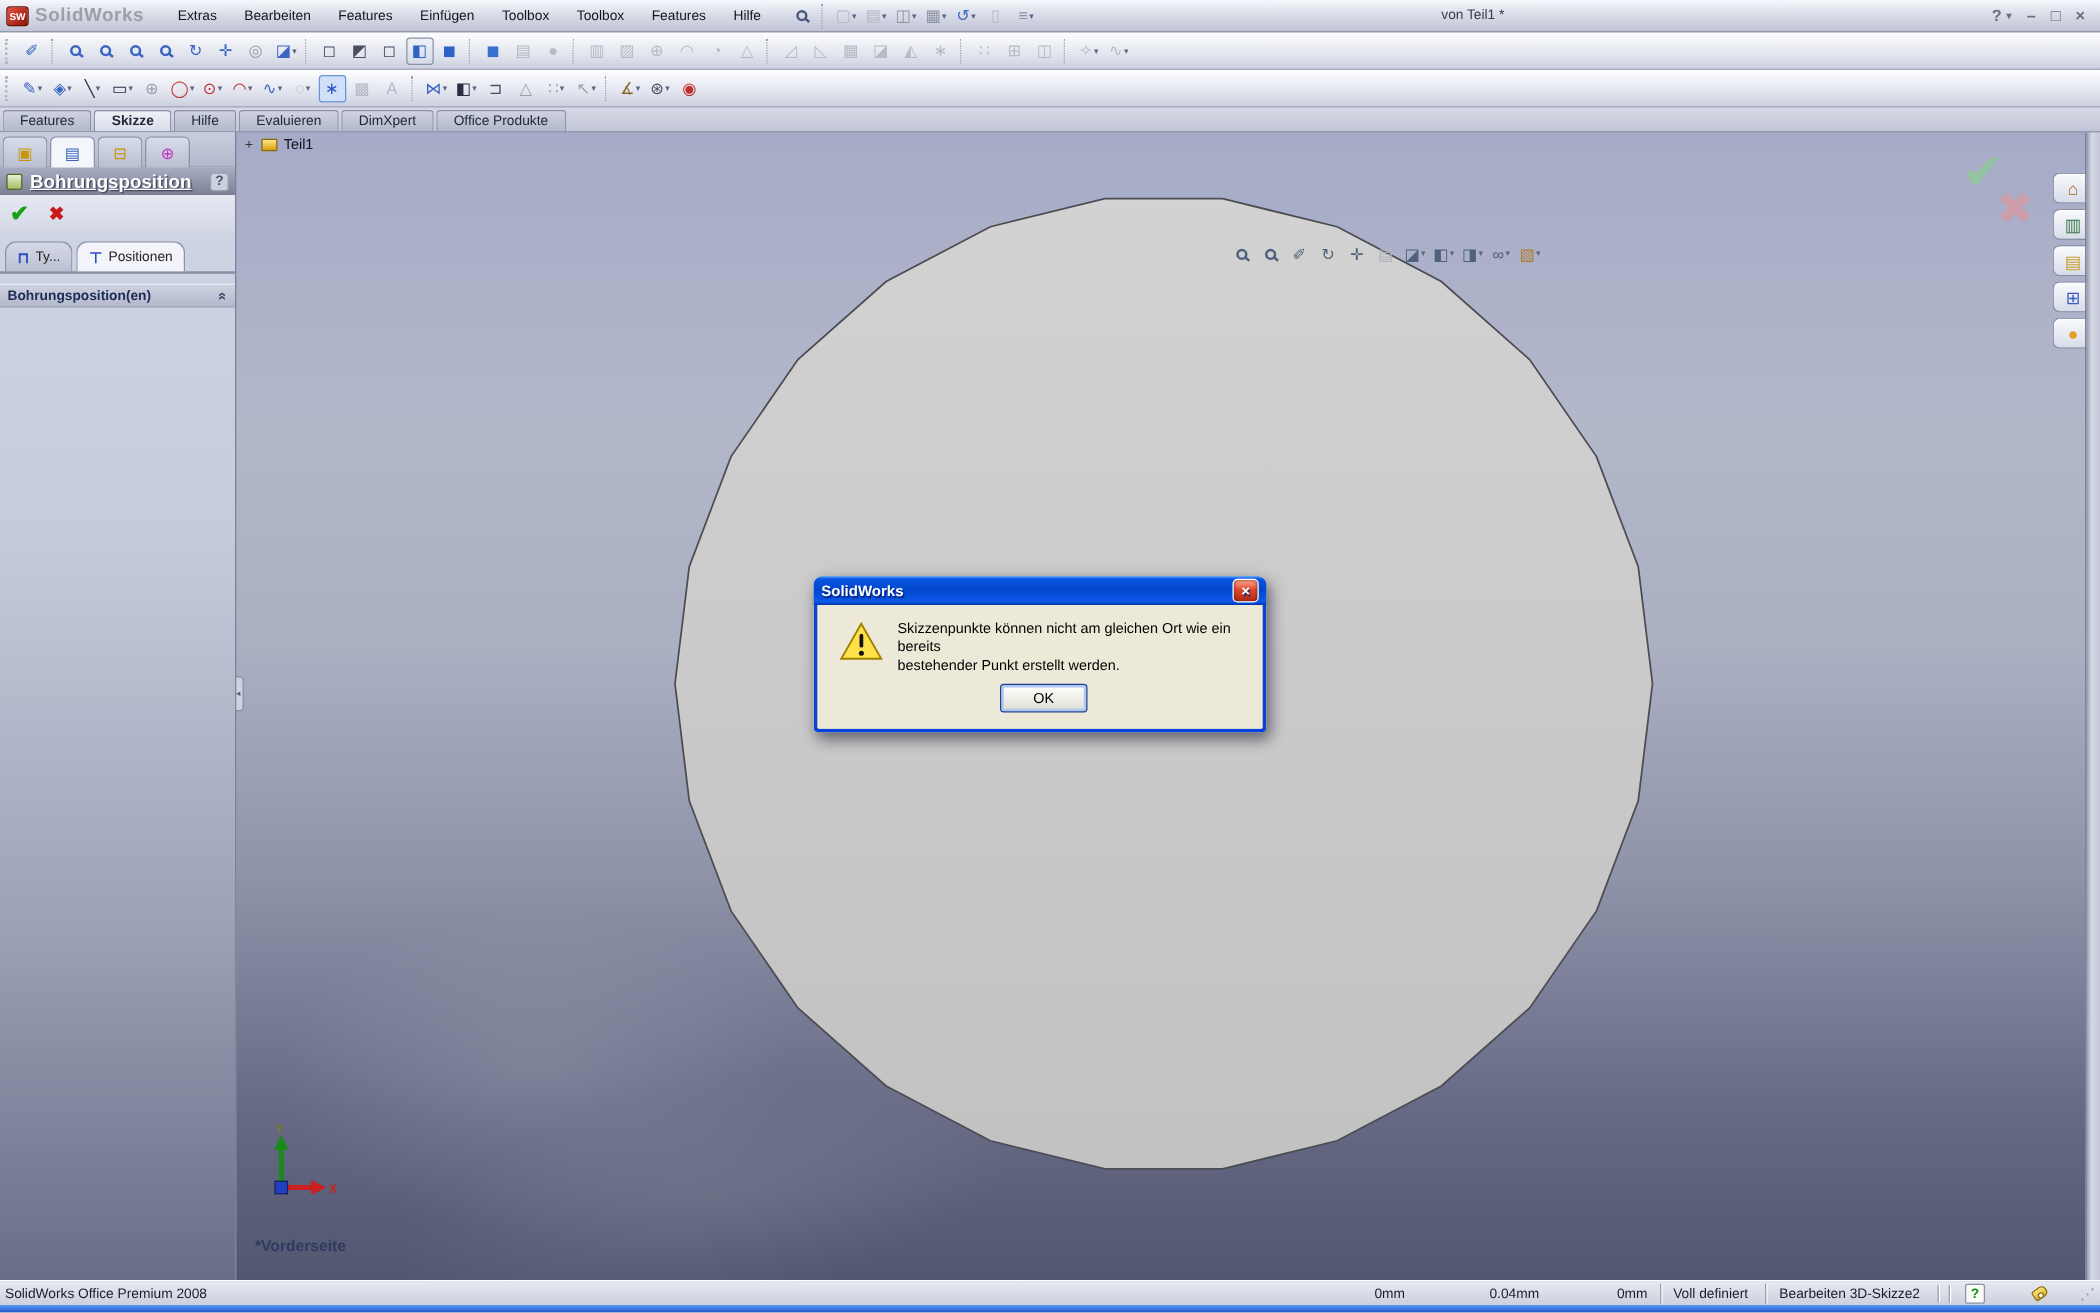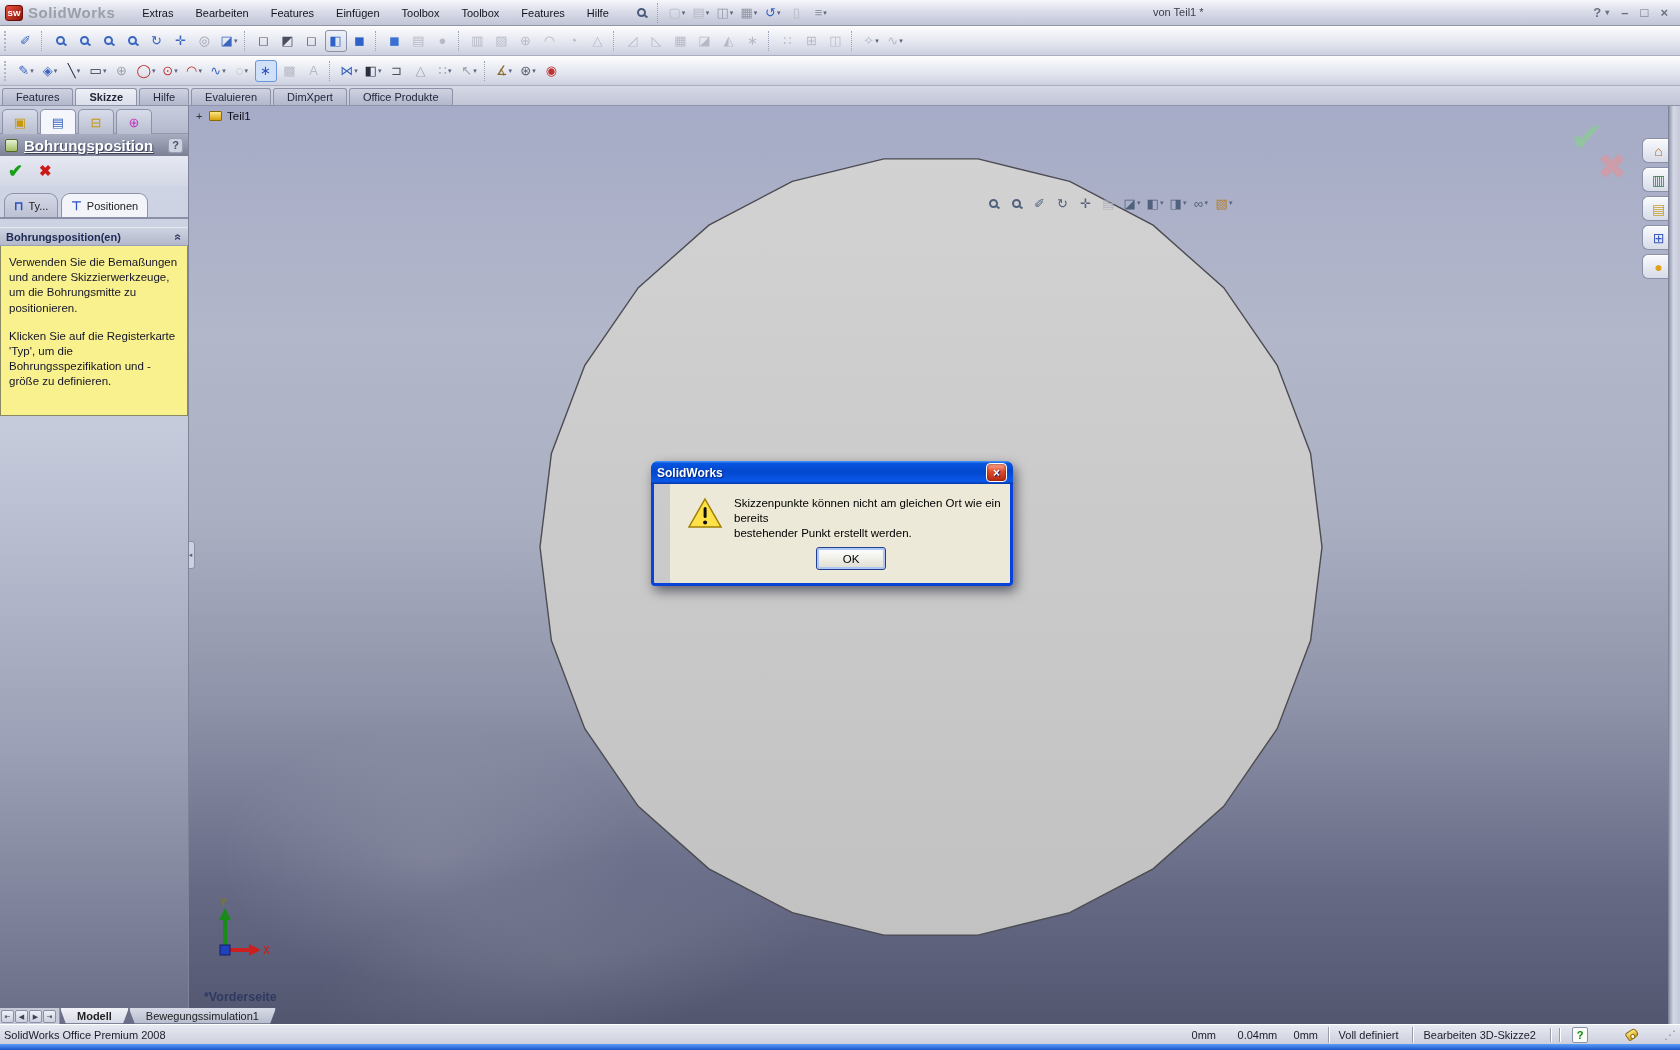--- a/index.html
+++ b/index.html
@@ -114,21 +114,21 @@
 
   
   .dialog { position:absolute; left:651px; top:461px; width:362px; border:3px solid #0842d8; border-top:none;
     border-radius:8px 8px 4px 4px; box-shadow:3px 5px 12px rgba(5,5,30,.55); }
   .dlg-title { height:23px; margin:0 -3px; border-radius:7px 7px 0 0; display:flex; align-items:center;
     padding:0 6px; color:#fff; font-weight:bold; font-size:12px; text-shadow:1px 1px 1px #00237a;
     background:linear-gradient(180deg,#4d9bff 0%,#0855e0 10%,#0347cd 45%,#0a58e8 88%,#0336a8 100%); }
   .dlg-close { margin-left:auto; width:21px; height:19px; border:1px solid #fff; border-radius:4px;
     color:#fff; font-weight:bold; font-size:12px; display:flex; align-items:center; justify-content:center;
     background:linear-gradient(#ffb09a,#e0492a 45%,#b52a10); box-shadow:inset 0 0 3px #7a1800; }
-  .dlg-body { position:relative; height:99px; background:#ece9d8; border-radius:0 0 2px 2px;margin-left:16px; }
+  .dlg-body { position:relative; height:99px; background:#ece9d8; border-radius:0 0 2px 2px; }
   .warn { position:absolute; left:17px; top:13px; }
   .dlg-msg { position:absolute; left:64px; top:12px; width:285px; color:#000; font-size:11.5px; line-height:15px; }
   .dlg-ok { position:absolute; left:146px; top:63px; width:70px; height:23px; border:1px solid #23408e;
     border-radius:3px; background:linear-gradient(#ffffff,#f2f2ec 45%,#dedcd0);
     box-shadow:inset 0 0 0 2px #aec6f4; display:flex; align-items:center; justify-content:center;
     font-size:11.5px; color:#000; }
 
   
   .btabs { position:absolute; left:0; top:1008px; width:100%; height:16px; display:flex; align-items:flex-start; }
   .scrollbox { display:flex; gap:1px; padding:1px 3px 0 1px; background:#c6cad8; height:16px; align-items:center;
@@ -136,21 +136,21 @@
   .sbtn { width:13px; height:13px; border:1px solid #8a90a5; background:linear-gradient(#eef0f6,#ccd0de);
     display:flex; align-items:center; justify-content:center; font-size:7px; color:#3c4258; border-radius:2px; }
   .btab { height:16px; padding:0 16px; display:flex; align-items:center; font-size:11px;
     background:linear-gradient(#d8dbe7,#b8bdcf); border:1px solid #7e8398; border-top:none;
     clip-path:polygon(0 0, 100% 0, calc(100% - 6px) 100%, 6px 100%); }
   .btab.active { background:linear-gradient(#f0f2f7,#d8dbe7); font-weight:bold; }
   .statusbar { position:absolute; left:0; top:1024px; width:100%; height:20px; display:flex; align-items:center;
     background:linear-gradient(#e8eaf2,#ccd0dd); border-top:1px solid #fff; color:#1c1c28; }
   .status-left { margin-left:4px; }
   .status-right { margin-left:auto; display:flex; align-items:center; }
-  .sfield { padding:0 4px; }
+  .sfield { padding:0 4px;margin-left:46px; }
   .f1 { width:46px; } .f2 { width:56px; } .f3 { width:34px; }
   .sep-l { border-left:1px solid #989cab; box-shadow:inset 1px 0 0 #fff; padding:2px 10px; margin-left:4px; }
   .thin-sep { width:1px; height:14px; background:#989cab; box-shadow:1px 0 0 #fff; margin:0 4px; }
   .helpbtn { width:16px; height:16px; margin:0 8px; border:1px solid #8a90a5; border-radius:2px; background:#fafaf6;
     color:#0a8a0a; font-weight:bold; display:flex; align-items:center; justify-content:center; }
   .tagicon { width:12px; height:9px; background:linear-gradient(#ffe680,#d8a818); border:1px solid #8a6a08;
     border-radius:2px 4px 4px 2px; transform:rotate(-35deg); margin:0 26px 0 30px; position:relative; }
   .tagicon::after { content:""; position:absolute; left:2px; top:3px; width:3px; height:3px; border-radius:50%;
     background:#fff; border:1px solid #8a6a08; }
   .gripdots { color:#8a8fa0; font-size:12px; margin-right:4px; }
@@ -738,24 +738,20 @@
       </span>
       <span class="subtab active">
         <span class="sicon">⊤</span>
         <span>Positionen</span>
       </span>
     </div>
     <div class="sec-head">
       <span>Bohrungsposition(en)</span>
       <span class="chev">«</span>
     </div>
-    <div class="infobox">
-      <p>Verwenden Sie die Bemaßungen und andere Skizzierwerkzeuge, um die Bohrungsmitte zu positionieren.</p>
-      <p>Klicken Sie auf die Registerkarte 'Typ', um die Bohrungsspezifikation und -größe zu definieren.</p>
-    </div>
   </div>
 
   <div class="dialog">
     <div class="dlg-title">
       <span>SolidWorks</span>
       <span class="dlg-close">×</span>
     </div>
     <div class="dlg-body">
       <svg class="warn" width="36" height="33">
         <polygon points="18,2 34,30 2,30" fill="#ffe14a" stroke="#a08000" stroke-width="1.5"></polygon>
@@ -763,34 +759,20 @@
         <circle cx="18.1" cy="25.5" r="2" fill="#111"></circle>
       </svg>
       <div class="dlg-msg">
         <div>Skizzenpunkte können nicht am gleichen Ort wie ein bereits</div>
         <div>bestehender Punkt erstellt werden.</div>
       </div>
       <div class="dlg-ok">OK</div>
     </div>
   </div>
 
-  <div class="btabs">
-    <div class="scrollbox">
-
-    <span class="sbtn">⇤</span>
-        <span class="sbtn">◀</span>
-        <span class="sbtn">▶</span>
-        <span class="sbtn">⇥</span>
-      </div>
-    <div style="display:flex">
-
-    <span class="btab active">Modell</span>
-        <span class="btab">Bewegungssimulation1</span>
-      </div>
-  </div>
 
   <div class="statusbar">
     <span class="status-left">SolidWorks Office Premium 2008</span>
     <div class="status-right">
       <div style="display:flex;align-items:center">
 
       <span class="sfield f1">0mm</span>
           <span class="sfield f2">0.04mm</span>
           <span class="sfield f3">0mm</span>
           <span class="sfield sep-l">Voll definiert</span>

